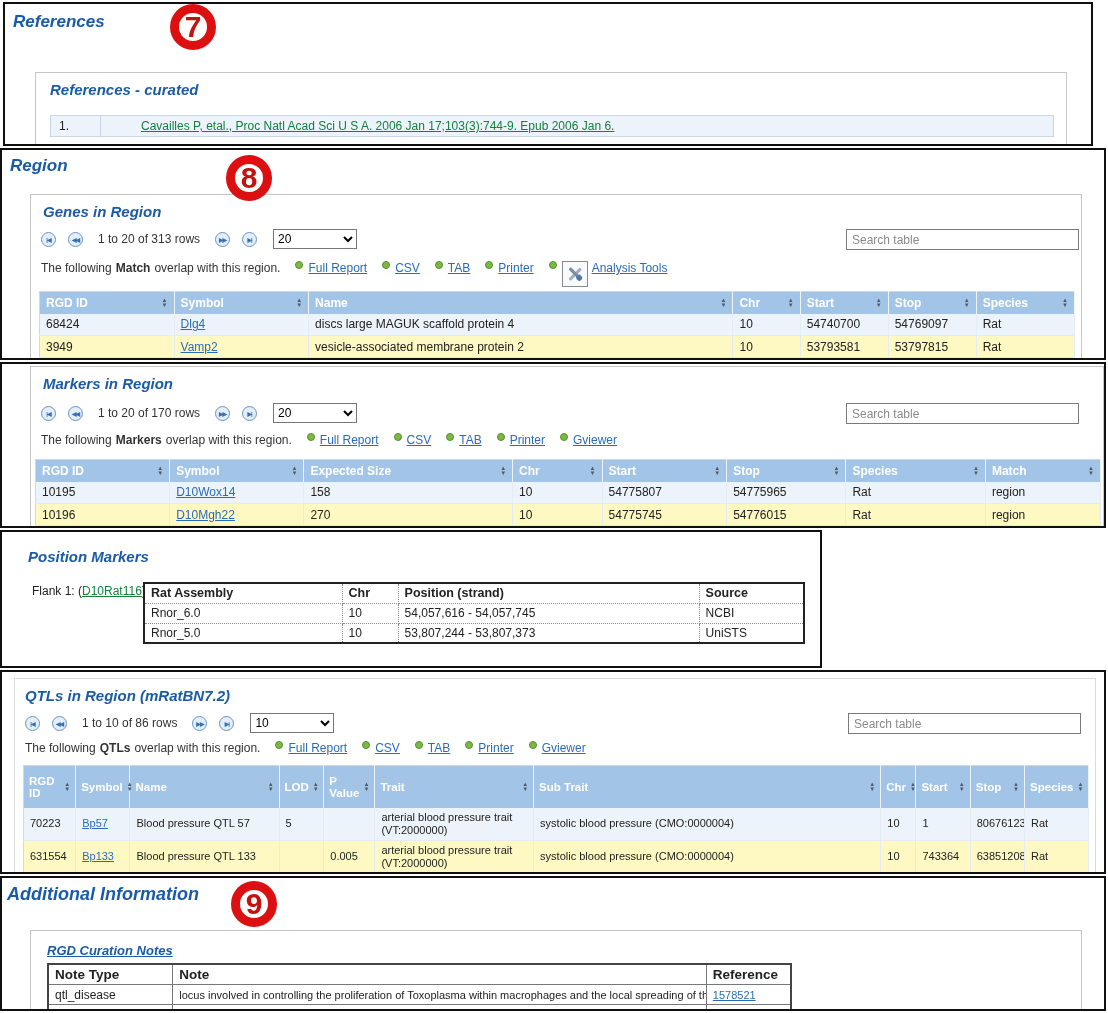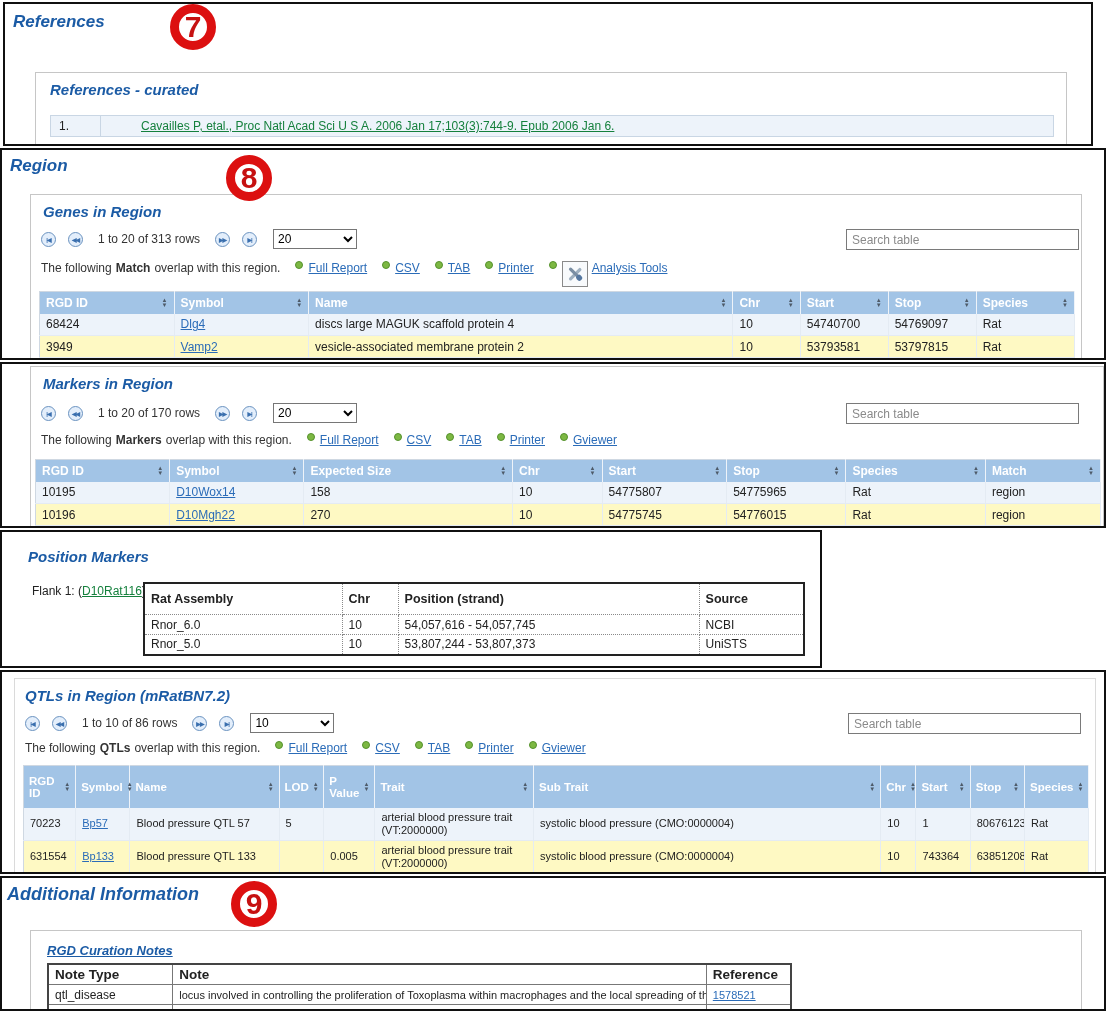--- a/index.html
+++ b/index.html
@@ -63,21 +63,21 @@
   
   .ref-row { position: absolute; display: flex; align-items: center; background: #edf3fa;
              border: 1px solid #c9d6e4; font-size: 12px; height: 22px; }
   .ref-num { width: 50px; padding-left: 8px; border-right: 1px solid #c9d6e4; align-self: stretch;
              display: flex; align-items: center; }
   .ref-cite { margin-left: 40px; }
 
   
   .flank { position: absolute; font-size: 12px; color: #222; }
   table.plain { position: absolute; border-collapse: collapse; table-layout: fixed; border: 2px solid #222; background: #fff; }
-  table.plain th { font-size: 12.5px; font-weight: bold; text-align: left; padding: 8px 6px; height: 20px;
+  table.plain th { font-size: 12.5px; font-weight: bold; text-align: left; padding: 2px 6px; height: 20px;
                    border: 1px dotted #8a8a8a; }
   table.plain td { font-size: 12px; padding: 2px 6px; height: 20px; border: 1px dotted #8a8a8a; white-space: nowrap; }
 
   
   table.notes { position: absolute; border-collapse: collapse; table-layout: fixed; border: 2px solid #444; background: #fff; }
   table.notes th { font-size: 13.5px; font-weight: bold; text-align: left; padding: 2px 6px; height: 20px; border: 1px solid #777; }
   table.notes td { font-size: 11px; padding: 2px 6px; height: 20px; border: 1px solid #777; overflow: hidden; white-space: nowrap; }
   .notes-title { position: absolute; color: #1b5ba5; font-weight: bold; font-style: italic; font-size: 13px;
                  text-decoration: underline; }
 

